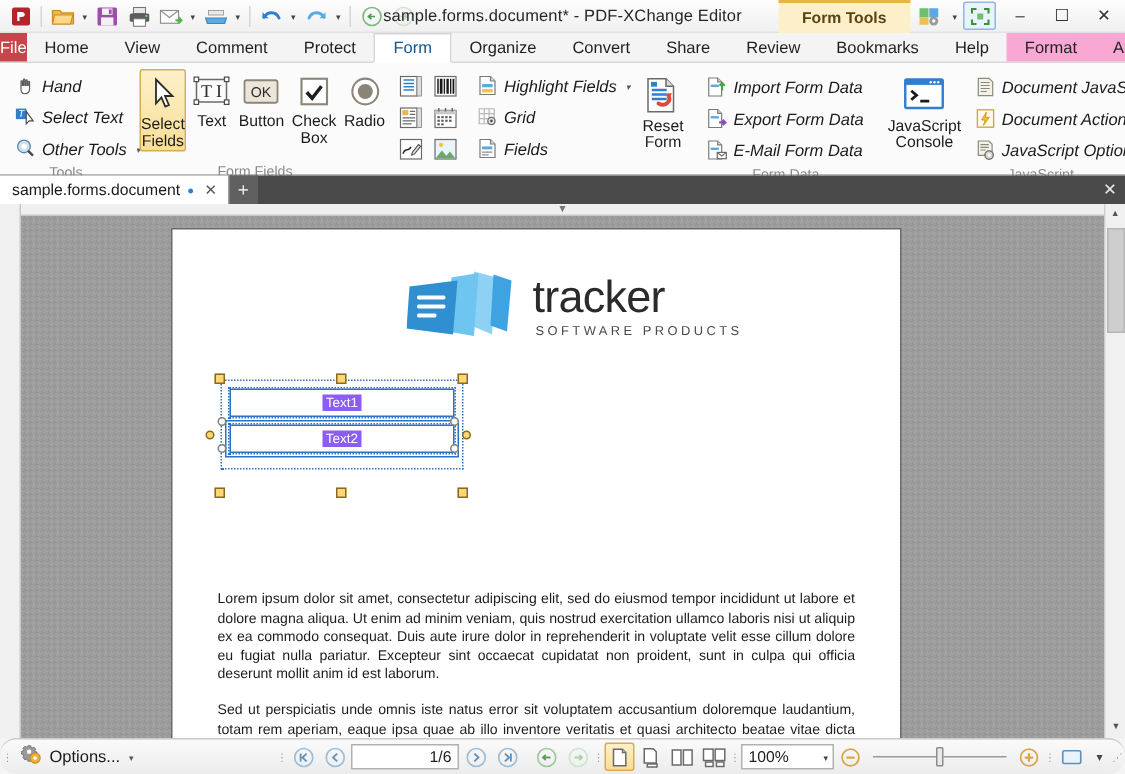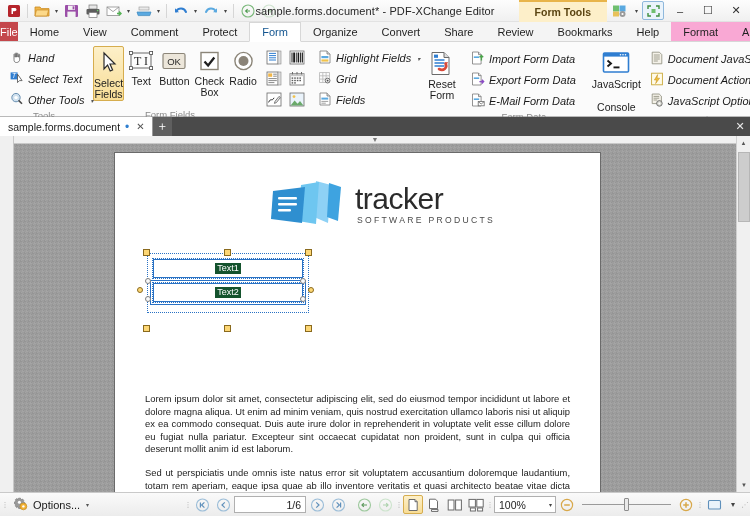--- a/index.html
+++ b/index.html
@@ -172,21 +172,21 @@
   .logo-sub{ font-size:8.6px; letter-spacing:2.3px; color:#4a4a4a; margin-top:1px; margin-left:2px;}
 
   
   .fields{ position:absolute; left:38px; top:106px; width:150px; }
   .ffield{
     position:relative; height:19px; margin-bottom:5px;
     border:1px solid #2a72c4; background:#fff;
     display:flex; align-items:center; justify-content:center;
   }
   .ffield .fv{
-    background:#14532d; color:#fff; font-size:9px; padding:0 2px; line-height:11px;
+    background:#8b5cf6; color:#fff; font-size:9px; padding:0 2px; line-height:11px;
   }
   
   .ffield::after{
     content:""; position:absolute; left:-2px; top:-2px; right:-2px; bottom:-2px;
     border:1px dotted #2a72c4; pointer-events:none;
   }
   
   .selbox{
     position:absolute; left:-6px; top:-6px; right:-6px; bottom:-6px;
     border:1px dotted #2a72c4; pointer-events:none;
@@ -213,21 +213,21 @@
   .body-copy p{
     font-family:"Liberation Sans", sans-serif;
     font-size:9.4px; line-height:12.6px; text-align:justify; color:#1c1c1c;
     margin-bottom:11px;
   }
 
   
   .statusbar{
     height:24px; flex:0 0 24px; display:flex; align-items:center;
     background:linear-gradient(#fafafa,#ececec); border-top:1px solid #c9c9c9;
-    padding:0 2px; gap:1px;
+    padding:0 2px; gap:1px;border-radius:11px;
   }
   .sb-grip{ width:6px; height:16px; display:flex; flex-direction:column;
             justify-content:center; align-items:center; color:#9a9a9a; font-size:7px;}
   .sb-btn{ display:flex; align-items:center; gap:4px; height:19px; padding:0 4px;
            cursor:pointer; border:1px solid transparent; border-radius:2px; font-size:11px; }
   .sb-ico{ width:20px; height:19px; display:flex; align-items:center; justify-content:center;
            cursor:pointer; border:1px solid transparent; border-radius:2px; }
   .sb-ico.sel{ border-color:#d6ad4e; background:linear-gradient(#fdf0c9,#f8dd96); }
   .pagebox{
     width:72px; height:17px; border:1px solid #b0b0b0; background:#fff;
@@ -659,21 +659,21 @@
               <rect x="2.5" y="2" width="25" height="3.6" fill="#2f7ed1"></rect>
               <g fill="#fff">
                 <circle cx="19.5" cy="3.8" r=".8"></circle>
                 <circle cx="22" cy="3.8" r=".8"></circle>
                 <circle cx="24.5" cy="3.8" r=".8"></circle>
               </g>
               <path d="M6.5 9.5l3.5 3-3.5 3" fill="none" stroke="#1a1a1a" stroke-width="1.9"></path>
               <path d="M12.5 16.4h6" stroke="#1a1a1a" stroke-width="1.9"></path>
             </svg>
           <span class="big-lbl">JavaScript</span>
-          <span class="big-lbl" style="margin-top:12px">Console</span>
+          <span class="big-lbl" style="margin-top:0">Console</span>
         </div>
         <div class="col-list" style="margin-top:2px">
           <div class="small-btn">
             <span>
               <svg width="14" height="14" viewBox="0 0 14 14">
                   <path d="M2.2 1.2h7.2l2.4 2.4v9.2H2.2z" fill="#f4f1e8" stroke="#8a8a7a" stroke-width=".8"></path>
                   <path d="M3.8 4h6M3.8 6h6M3.8 8h6M3.8 10h4" stroke="#8a8a7a" stroke-width=".8"></path>
                 </svg>
             </span>
             <span>Document JavaScript</span>

